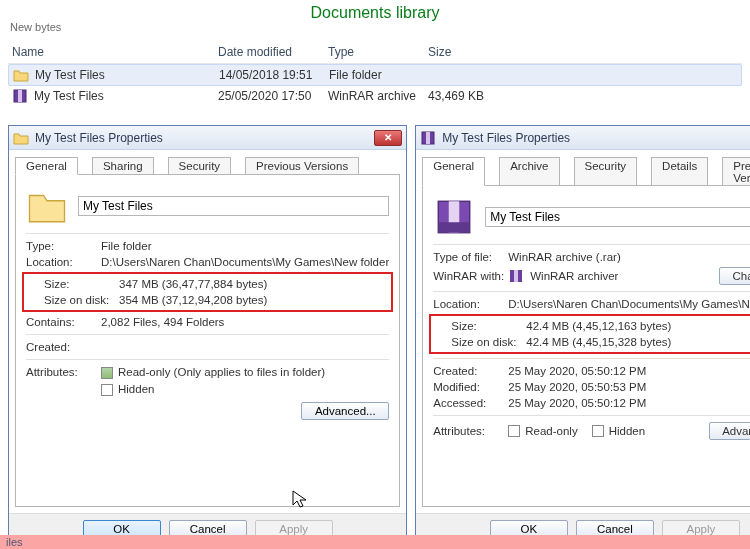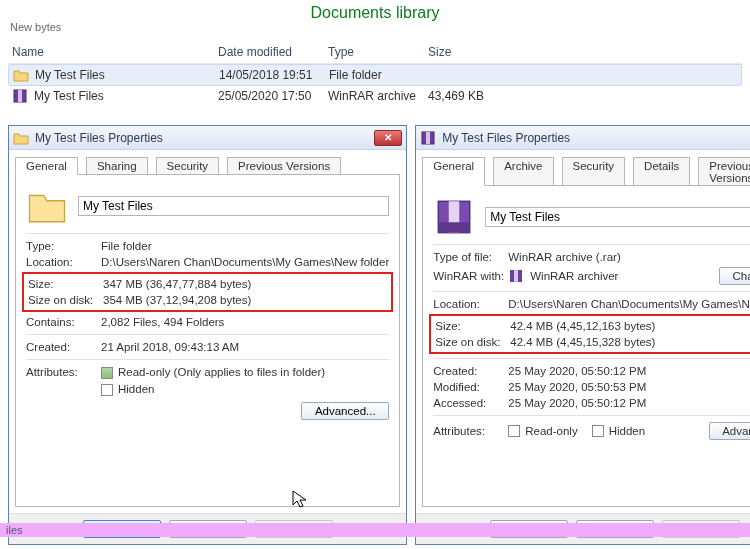--- a/index.html
+++ b/index.html
@@ -15,40 +15,40 @@
 .col-size { width: 80px; }
 .filerow { display: flex; align-items: center; padding: 2px 0; font-size: 12px; color: #333; }
 .filerow .rlabel { display: flex; align-items: center; gap: 6px; }
 .filerow.sel { background: #e8eef9; border: 1px solid #c7d8f4; border-radius: 2px; }
 .ficon { width: 16px; height: 16px; display: inline-block; }
 .dialogs { position: absolute; top: 125px; left: 8px; right: 8px; bottom: 4px; display: flex; gap: 8px; }
 .dlg { flex: 1; background: #fff; border: 1px solid #5f7fb3; display: flex; flex-direction: column; }
 .dlg-title { background: linear-gradient(#f3f6fb,#dde6f4); border-bottom: 1px solid #c6d3e6; display: flex; align-items: center; height: 24px; padding: 0 4px; gap: 6px; }
 .dlg-title .tlabel { flex: 1; font-size: 12px; color: #2b3b55; }
 .closebtn { width: 28px; height: 16px; border: 1px solid #8a2c2c; border-radius: 2px; background: linear-gradient(#e77,#b33); display: flex; align-items: center; justify-content: center; color: #fff; font-size: 10px; font-weight: bold; }
-.tabs { display: flex; gap: 8px; margin: 6px 6px 0; }
+.tabs { display: flex; gap: 14px; margin: 6px 6px 0; }
 .tab { border: 1px solid #b6b6b6; border-bottom: none; padding: 2px 10px; font-size: 11.5px; background: #f6f6f6; color: #333; cursor: default; position: relative; top: 1px; }
 .tab.active { background: #fff; border-bottom: 1px solid #fff; z-index: 2; }
 .panel { border: 1px solid #b6b6b6; margin: 0 6px 6px; padding: 8px 10px; flex: 1; background: #fff; position: relative; }
 .row { display: flex; align-items: center; font-size: 11.5px; color: #333; padding: 2px 0; }
 .rlabel2 { width: 75px; color: #333; }
 .rval { flex: 1; color: #333; }
 .icon48 { width: 42px; height: 42px; margin-right: 10px; }
 .nameinput { flex: 1; border: 1px solid #b6b6b6; padding: 2px 4px; font-size: 12px; }
 .sep { border-top: 1px solid #e0e0e0; margin: 4px 0; }
-.hl { border: 2px solid #d22; padding: 2px 4px; margin: 2px -4px; }
+.hl { border: 2px solid #d22; padding: 2px 20px; margin: 2px -4px; }
 .btn { border: 1px solid #9aa8bf; background: linear-gradient(#fefefe,#e6ecf5); padding: 2px 0; font-size: 11.5px; width: 78px; text-align: center; cursor: default; border-radius: 2px; }
 .btn.primary { border-color: #3b86d1; background: linear-gradient(#e8f3ff,#cfe7ff); }
 .btn.disabled { color: #9a9a9a; border-color: #c8c8c8; background: #f3f3f3; }
 .btnrow { display: flex; gap: 8px; justify-content: center; padding: 6px 10px; background: #f0f0f0; border-top: 1px solid #ddd; }
 .cbx { width: 12px; height: 12px; border: 1px solid #888; display: inline-block; margin-right: 5px; vertical-align: middle; background: #fff; }
 .cbx.filled { background: linear-gradient(#b6d4a8,#8fbf78); }
 .adv-container { display:flex; justify-content:flex-end; margin-top:4px; }
 .cursor { position:absolute; left:292px; top:490px; pointer-events:none; }
-.footer { position:absolute; bottom:12px; left:0; right:0; height:14px; background:#f0abfc; display:flex; align-items:center; gap:16px; padding:0 6px; font-size:11px; color:#4a5a75; }
+.footer { position:absolute; bottom:0; left:0; right:0; height:14px; background:#fca5a5; display:flex; align-items:center; gap:16px; padding:0 6px; font-size:11px; color:#4a5a75; }
 </style>
 </head>
 <body>
 
 <div class="libhdr">
   <div class="libtitle">Documents library</div>
   <div class="libsub">New bytes</div>
 </div>
 
 <div class="filelist">
@@ -125,21 +125,20 @@
             <span class="rval">354 MB (37,12,94,208 bytes)</span>
           </div>
       </div>
       <div class="row">
           <span class="rlabel2">Contains:</span>
           <span class="rval">2,082 Files, 494 Folders</span>
         </div>
       <div class="sep"></div>
       <div class="row">
           <span class="rlabel2">Created:</span>
-          <span class="rval">21 April 2018, 09:43:13 AM</span>
         </div>
       <div class="sep"></div>
       <div class="row">
           <span class="rlabel2">Attributes:</span>
         <span class="rval"><span class="cbx filled"></span><span>Read-only (Only applies to files in folder)</span></span>
       </div>
       <div class="row">
           <span class="rlabel2"></span>
         <span class="rval"><span class="cbx"></span><span>Hidden</span></span>
       </div>

